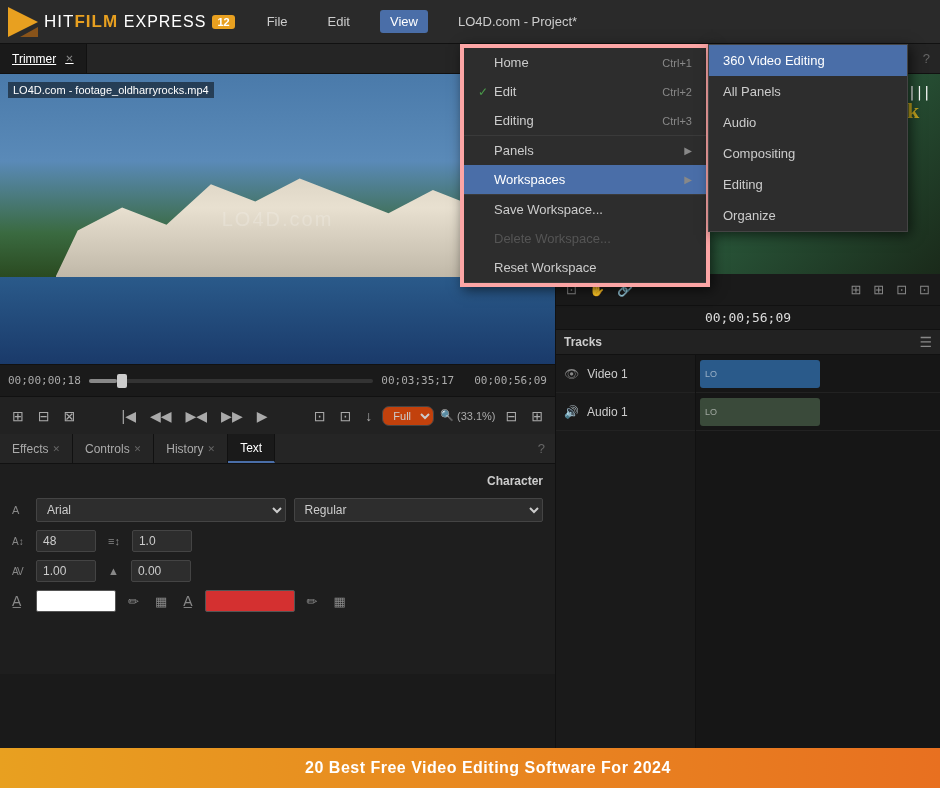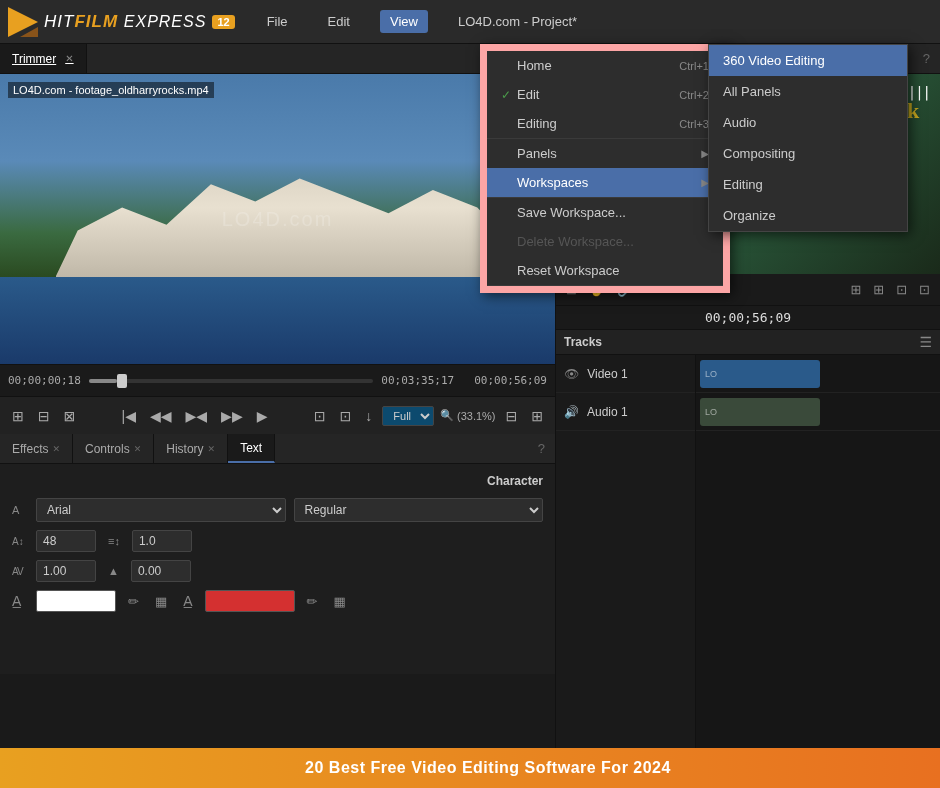--- a/index.html
+++ b/index.html
@@ -30,21 +30,21 @@
     #preview-filename { position: absolute; top: 8px; left: 8px; color: #fff; font-size: 11px; background: rgba(0,0,0,0.5); padding: 2px 5px; }
 
     
     #trimmer-timeline { height: 32px; background: #1a1a1a; display: flex; align-items: center; padding: 0 8px; gap: 8px; border-top: 1px solid #111; }
     #timeline-bar { flex: 1; height: 4px; background: #333; border-radius: 2px; position: relative; }
     .timecode { color: #aaa; font-size: 11px; font-family: monospace; }
 
     
     #trimmer-controls { height: 38px; background: #222; display: flex; align-items: center; padding: 0 8px; gap: 6px; border-top: 1px solid #111; }
     .ctrl-btn { background: none; border: none; color: #aaa; cursor: pointer; font-size: 14px; padding: 2px 4px; }
-    .ctrl-select { background: #0c4a6e; border: 1px solid #444; color: #ccc; padding: 2px 6px; font-size: 11px; border-radius: 2px; }
+    .ctrl-select { background: #c2410c; border: 1px solid #444; color: #ccc; padding: 2px 6px; font-size: 11px; border-radius: 7px; }
     .ctrl-zoom { display: flex; align-items: center; gap: 3px; color: #aaa; font-size: 11px; }
 
     
     #bottom-panels { height: 240px; display: flex; flex-direction: column; background: #1e1e1e; }
     #panel-tabs { display: flex; background: #252525; height: 30px; align-items: stretch; border-bottom: 1px solid #111; }
     .panel-tab { display: flex; align-items: center; gap: 4px; padding: 0 12px; color: #aaa; cursor: pointer; border-right: 1px solid #111; font-size: 12px; }
     .panel-tab.active { background: #1a1a1a; color: #fff; border-bottom: 2px solid #4a6ea8; }
     .panel-tab-close { color: #666; font-size: 9px; cursor: pointer; }
     .panel-help { margin-left: auto; color: #666; padding: 0 10px; display: flex; align-items: center; }
 
@@ -71,21 +71,21 @@
     #edu2work-sub { color: #666; font-size: 9px; letter-spacing: 2px; }
     #editor-timecode { background: #1a1a1a; padding: 4px 8px; display: flex; align-items: center; justify-content: center; border-bottom: 1px solid #111; }
     #editor-time-display { color: #ddd; font-family: monospace; font-size: 13px; }
     #tracks-header { background: #222; padding: 4px 8px; display: flex; align-items: center; justify-content: space-between; border-bottom: 1px solid #111; }
     .tracks-label { color: #ccc; font-size: 12px; font-weight: 600; }
     .tracks-menu { background: none; border: none; color: #888; cursor: pointer; font-size: 14px; }
     .track-row { display: flex; align-items: center; height: 38px; border-bottom: 1px solid #222; padding: 0 8px; gap: 8px; }
     .track-eye { color: #888; font-size: 12px; cursor: pointer; }
     .track-name { color: #ccc; font-size: 12px; flex: 1; }
     .track-speaker { color: #888; font-size: 12px; cursor: pointer; }
-    #view-menu { position: absolute; top: 44px; left: 480px; width: 250px; background: #2d2d2d; border: 7px solid #fca5a5; box-shadow: 3px 3px 12px rgba(0,0,0,0.6); z-index: 200; }
+    #view-menu { position: absolute; top: 44px; left: 460px; width: 250px; background: #2d2d2d; border: 4px solid #fca5a5; box-shadow: 3px 3px 12px rgba(0,0,0,0.6); z-index: 200; }
     .menu-section { border-bottom: 1px solid #3a3a3a; }
     .dropdown-item { display: flex; align-items: center; padding: 7px 14px; cursor: pointer; color: #ccc; font-size: 13px; }
     .dropdown-item.highlighted { background: #4a6ea8; color: #fff; }
     .dropdown-item.disabled { color: #555; cursor: default; }
     .dropdown-shortcut { margin-left: auto; color: #888; font-size: 11px; }
     .dropdown-arrow { margin-left: auto; color: #888; font-size: 10px; }
     .dropdown-check { width: 16px; color: #4a9a4a; font-size: 12px; }
 
     
     #workspaces-menu { position: absolute; top: 44px; left: 708px; width: 200px; background: #2d2d2d; border: 1px solid #444; box-shadow: 3px 3px 12px rgba(0,0,0,0.6); z-index: 200; }
@@ -110,21 +110,21 @@
   </style>
 </head>
 <body>
 
 <div id="topbar">
   <div id="logo-area">
     <svg width="30" height="30" viewBox="0 0 30 30">
       <polygon points="0,30 30,15 0,0" fill="#e8a020"></polygon>
       <polygon points="12,30 30,30 30,20" fill="#c87010" opacity="0.6"></polygon>
     </svg>
-    <span style="color:#fff;font-size:17px;font-weight:300;letter-spacing:1px;font-style:italic;">HIT<span style="color:#e8a020;font-weight:700;">FILM</span> <span style="color:#fff;font-weight:300;font-size:16px;">EXPRESS</span></span>
+    <span style="color:#fff;font-size:17px;font-weight:300;letter-spacing:1px;">HIT<span style="color:#e8a020;font-weight:700;">FILM</span> <span style="color:#fff;font-weight:300;font-size:16px;">EXPRESS</span></span>
     <span style="background:#e8a020;color:#fff;font-size:11px;font-weight:700;padding:1px 5px;border-radius:3px;">12</span>
   </div>
   <div id="menu-bar">
     <div class="menu-item">File</div>
     <div class="menu-item">Edit</div>
     <div class="menu-item active">View</div>
     <div class="menu-item">LO4D.com - Project*</div>
   </div>
 </div>
 

